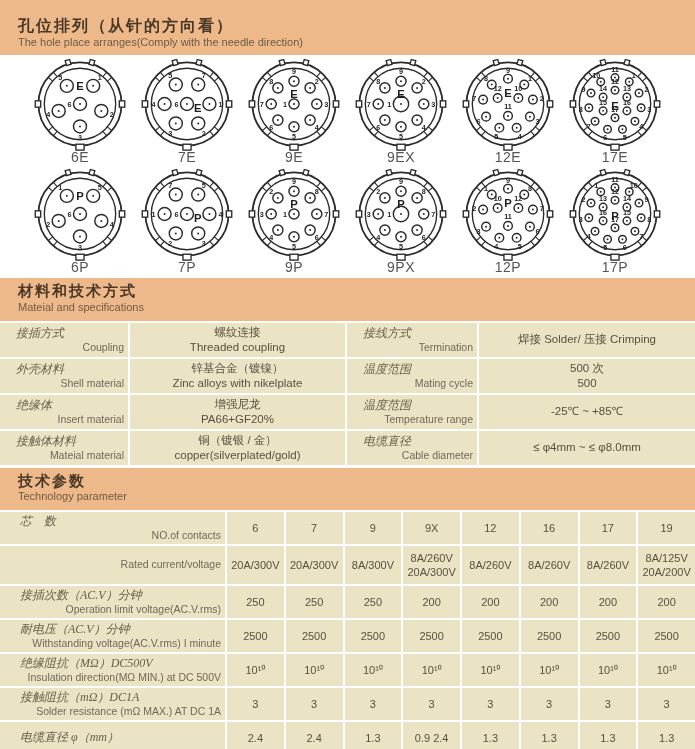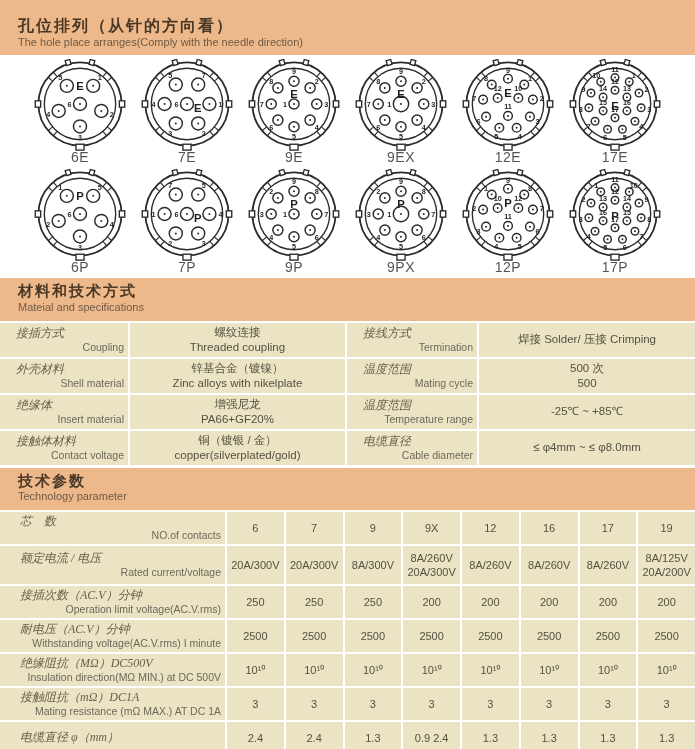--- a/index.html
+++ b/index.html
@@ -1006,21 +1006,21 @@
     </div>
     <div class="cell val">增强尼龙
 PA66+GF20%</div>
     <div class="cell lab">
       <div class="zh">温度范围</div>
       <div class="en">Temperature range</div>
     </div>
     <div class="cell val">-25℃ ~ +85℃</div>
     <div class="cell lab">
       <div class="zh">接触体材料</div>
-      <div class="en">Contact voltage</div>
+      <div class="en">Mateial material</div>
     </div>
     <div class="cell val">铜（镀银 / 金）
 copper(silverplated/gold)</div>
     <div class="cell lab">
       <div class="zh">电缆直径</div>
       <div class="en">Cable diameter</div>
     </div>
     <div class="cell val">≤ φ4mm ~ ≤ φ8.0mm</div>
   </div>
 
@@ -1036,21 +1036,20 @@
     </div>
     <div class="cell val">6</div>
     <div class="cell val">7</div>
     <div class="cell val">9</div>
     <div class="cell val">9X</div>
     <div class="cell val">12</div>
     <div class="cell val">16</div>
     <div class="cell val">17</div>
     <div class="cell val">19</div>
     <div class="cell lab">
-      <div class="zh">额定电流 / 电压</div>
       <div class="en">Rated current/voltage</div>
     </div>
     <div class="cell val">20A/300V</div>
     <div class="cell val">20A/300V</div>
     <div class="cell val">8A/300V</div>
     <div class="cell val">8A/260V
 20A/300V</div>
     <div class="cell val">8A/260V</div>
     <div class="cell val">8A/260V</div>
     <div class="cell val">8A/260V</div>
@@ -1087,21 +1086,21 @@
     <div class="cell val">10¹⁰</div>
     <div class="cell val">10¹⁰</div>
     <div class="cell val">10¹⁰</div>
     <div class="cell val">10¹⁰</div>
     <div class="cell val">10¹⁰</div>
     <div class="cell val">10¹⁰</div>
     <div class="cell val">10¹⁰</div>
     <div class="cell val">10¹⁰</div>
     <div class="cell lab">
       <div class="zh">接触阻抗（mΩ）DC1A</div>
-      <div class="en">Mating resistance (mΩ MAX.) AT DC 1A</div>
+      <div class="en">Solder resistance (mΩ MAX.) AT DC 1A</div>
     </div>
     <div class="cell val">3</div>
     <div class="cell val">3</div>
     <div class="cell val">3</div>
     <div class="cell val">3</div>
     <div class="cell val">3</div>
     <div class="cell val">3</div>
     <div class="cell val">3</div>
     <div class="cell val">3</div>
     <div class="cell lab">

